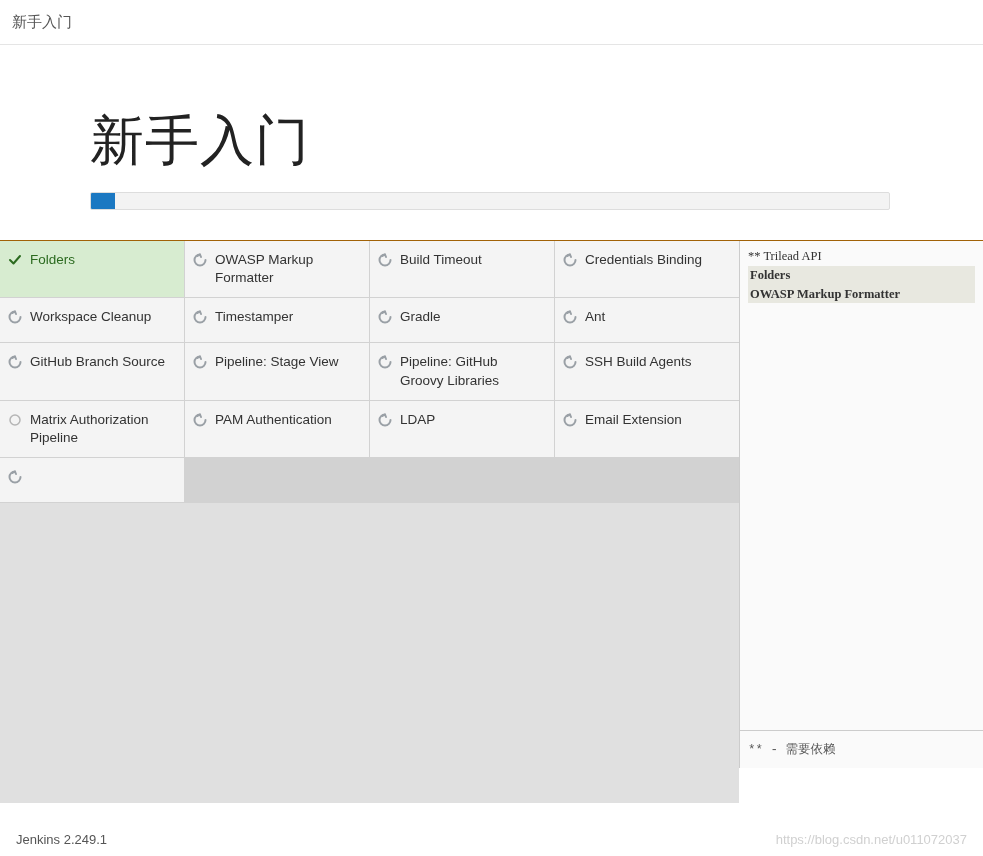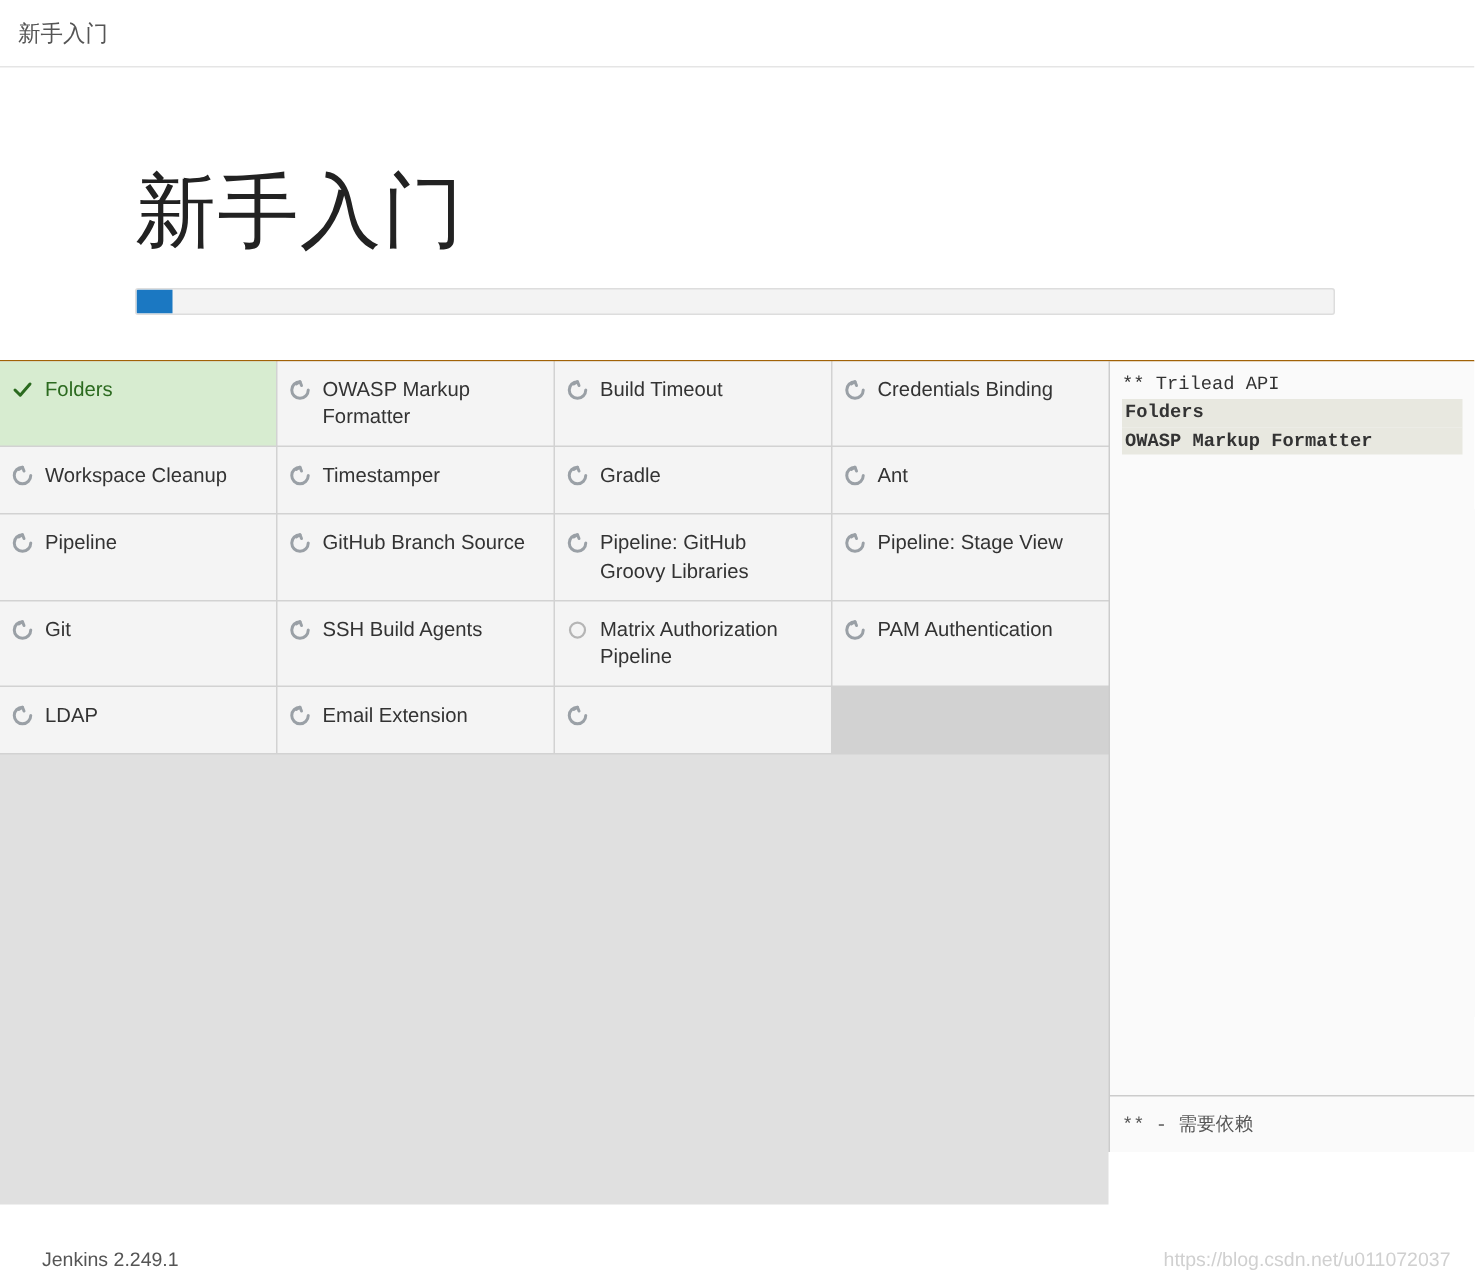--- a/index.html
+++ b/index.html
@@ -93,31 +93,32 @@
     display: flex;
     flex-direction: column;
     background: #fafafa;
     font-family: "SimSun", "Courier New", monospace;
     font-size: 12.5px;
   }
   .log-body {
     flex: 1;
     padding: 6px 8px;
     overflow: auto;
+    font-family: Liberation Serif, serif;
   }
   .log-body div { line-height: 1.5; white-space: nowrap; }
   .log-body .hl { background: #e8e8e0; font-weight: bold; padding: 0 2px; }
   .log-foot {
     padding: 10px 8px;
     border-top: 1px solid #ccc;
     color: #555;
   }
   .footer {
     position: absolute;
-    bottom: 0; left: 12px; right: 0;
+    bottom: 0; left: 0; right: 0;
     height: 34px;
     display: flex;
     align-items: center;
     justify-content: space-between;
     padding: 0 16px;
     font-size: 13px;
     color: #555;
     background: #fff;
   }
   .footer .wm { color: #d0d0d0; }
@@ -193,49 +194,35 @@
             <path d="M12.5 7 A5.5 5.5 0 1 1 7 1.5" fill="none" stroke="#9aa0a6" stroke-width="2" stroke-linecap="round"></path>
             <path d="M7 1.5 L4.5 3 M7 1.5 L8 4" fill="none" stroke="#9aa0a6" stroke-width="2" stroke-linecap="round"></path>
           </svg></span>
         <span class="label">Ant</span>
       </div>
       <div class="plugin-cell">
         <span class="icon"><svg viewBox="0 0 14 14" width="14" height="14">
             <path d="M12.5 7 A5.5 5.5 0 1 1 7 1.5" fill="none" stroke="#9aa0a6" stroke-width="2" stroke-linecap="round"></path>
             <path d="M7 1.5 L4.5 3 M7 1.5 L8 4" fill="none" stroke="#9aa0a6" stroke-width="2" stroke-linecap="round"></path>
           </svg></span>
-        <span class="label">Pipeline</span>
-      </div>
-      <div class="plugin-cell">
-        <span class="icon"><svg viewBox="0 0 14 14" width="14" height="14">
-            <path d="M12.5 7 A5.5 5.5 0 1 1 7 1.5" fill="none" stroke="#9aa0a6" stroke-width="2" stroke-linecap="round"></path>
-            <path d="M7 1.5 L4.5 3 M7 1.5 L8 4" fill="none" stroke="#9aa0a6" stroke-width="2" stroke-linecap="round"></path>
-          </svg></span>
         <span class="label">GitHub Branch Source</span>
       </div>
       <div class="plugin-cell">
         <span class="icon"><svg viewBox="0 0 14 14" width="14" height="14">
             <path d="M12.5 7 A5.5 5.5 0 1 1 7 1.5" fill="none" stroke="#9aa0a6" stroke-width="2" stroke-linecap="round"></path>
             <path d="M7 1.5 L4.5 3 M7 1.5 L8 4" fill="none" stroke="#9aa0a6" stroke-width="2" stroke-linecap="round"></path>
           </svg></span>
+        <span class="label">Pipeline: Stage View</span>
+      </div>
+      <div class="plugin-cell">
+        <span class="icon"><svg viewBox="0 0 14 14" width="14" height="14">
+            <path d="M12.5 7 A5.5 5.5 0 1 1 7 1.5" fill="none" stroke="#9aa0a6" stroke-width="2" stroke-linecap="round"></path>
+            <path d="M7 1.5 L4.5 3 M7 1.5 L8 4" fill="none" stroke="#9aa0a6" stroke-width="2" stroke-linecap="round"></path>
+          </svg></span>
         <span class="label">Pipeline: GitHub Groovy Libraries</span>
-      </div>
-      <div class="plugin-cell">
-        <span class="icon"><svg viewBox="0 0 14 14" width="14" height="14">
-            <path d="M12.5 7 A5.5 5.5 0 1 1 7 1.5" fill="none" stroke="#9aa0a6" stroke-width="2" stroke-linecap="round"></path>
-            <path d="M7 1.5 L4.5 3 M7 1.5 L8 4" fill="none" stroke="#9aa0a6" stroke-width="2" stroke-linecap="round"></path>
-          </svg></span>
-        <span class="label">Pipeline: Stage View</span>
-      </div>
-      <div class="plugin-cell">
-        <span class="icon"><svg viewBox="0 0 14 14" width="14" height="14">
-            <path d="M12.5 7 A5.5 5.5 0 1 1 7 1.5" fill="none" stroke="#9aa0a6" stroke-width="2" stroke-linecap="round"></path>
-            <path d="M7 1.5 L4.5 3 M7 1.5 L8 4" fill="none" stroke="#9aa0a6" stroke-width="2" stroke-linecap="round"></path>
-          </svg></span>
-        <span class="label">Git</span>
       </div>
       <div class="plugin-cell">
         <span class="icon"><svg viewBox="0 0 14 14" width="14" height="14">
             <path d="M12.5 7 A5.5 5.5 0 1 1 7 1.5" fill="none" stroke="#9aa0a6" stroke-width="2" stroke-linecap="round"></path>
             <path d="M7 1.5 L4.5 3 M7 1.5 L8 4" fill="none" stroke="#9aa0a6" stroke-width="2" stroke-linecap="round"></path>
           </svg></span>
         <span class="label">SSH Build Agents</span>
       </div>
       <div class="plugin-cell">
         <span class="icon"><svg viewBox="0 0 14 14" width="14" height="14">

